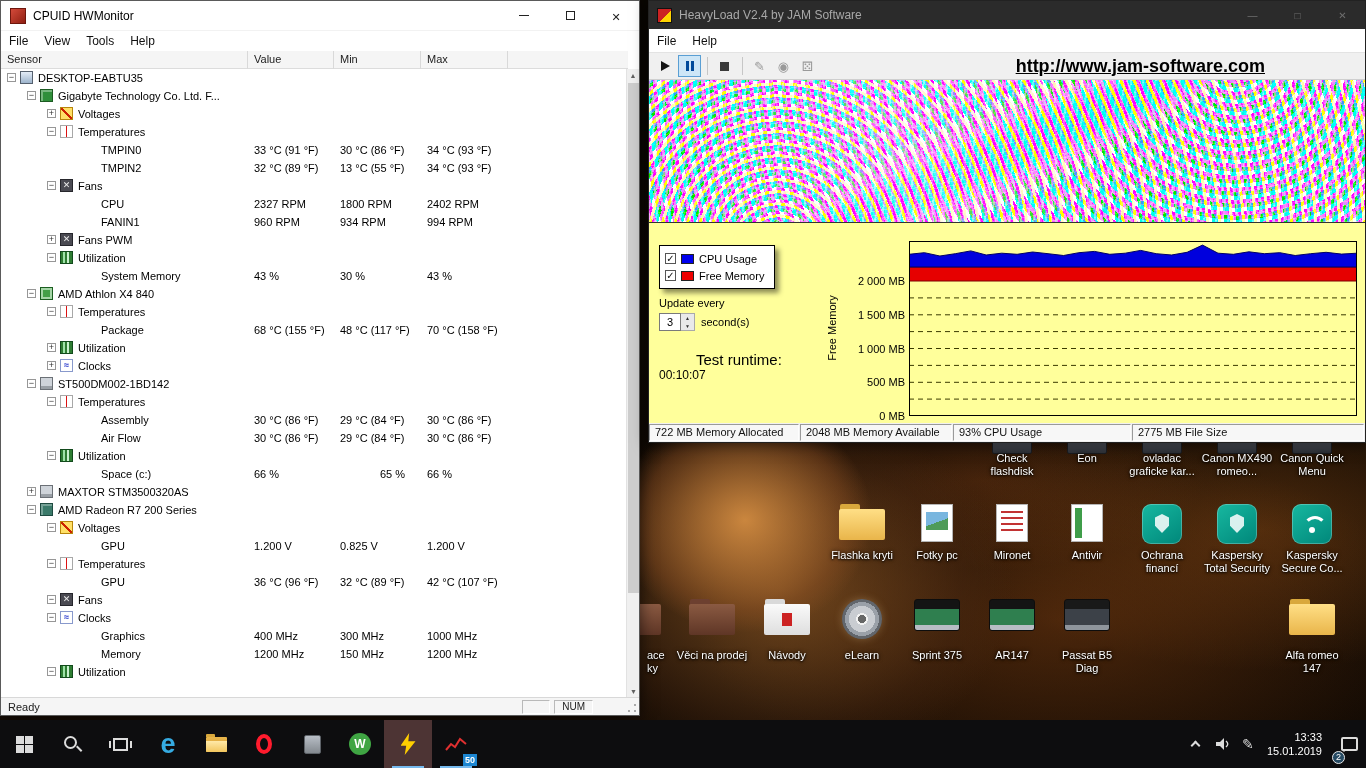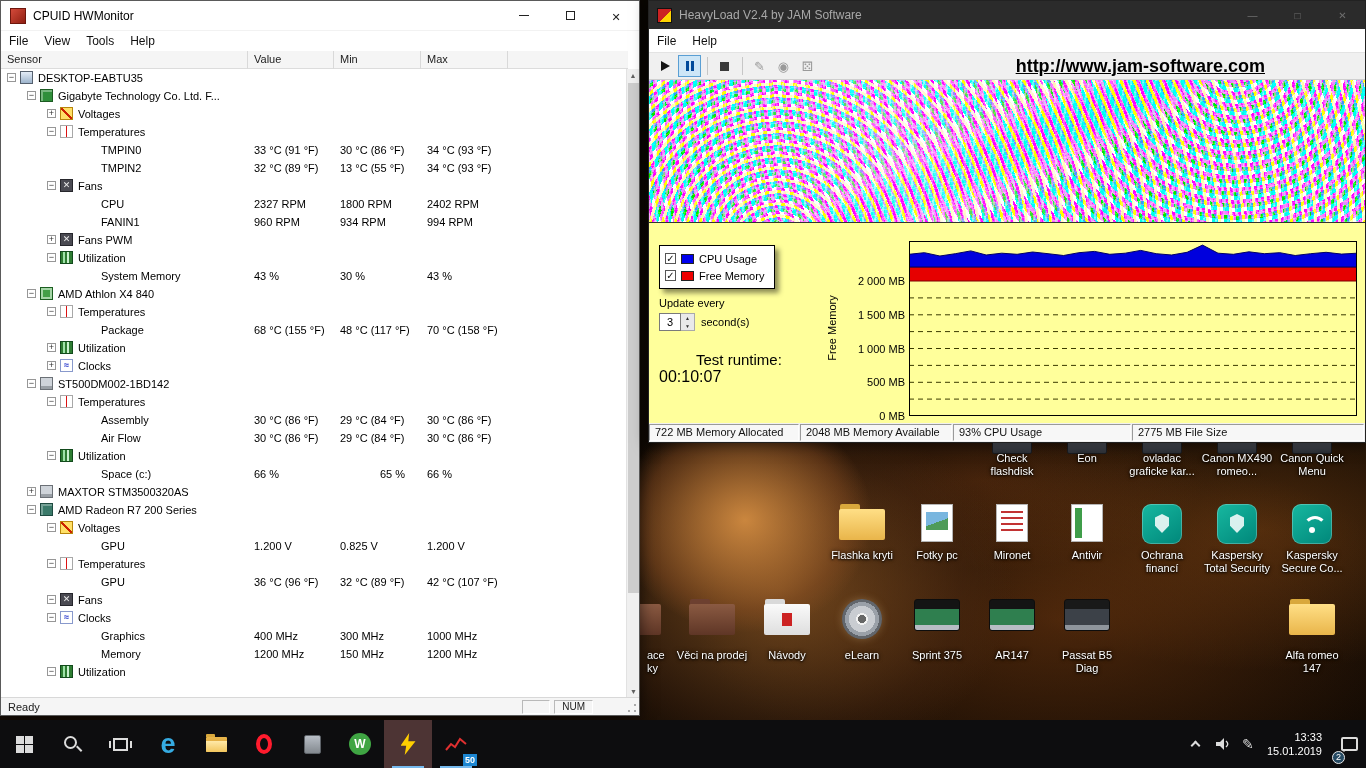--- a/index.html
+++ b/index.html
@@ -101,21 +101,21 @@
 .leg-row{display:flex;align-items:center;height:17px;font-size:11px;color:#000;}
 .leg-check{width:11px;height:11px;border:1px solid #555;background:#fff;margin-right:5px;font-size:10px;line-height:10px;text-align:center;color:#111;}
 .leg-swatch{width:13px;height:10px;border:1px solid #222;margin-right:5px;}
 .hl-updlabel{position:absolute;left:10px;top:74px;font-size:11px;}
 .hl-spin{position:absolute;left:10px;top:90px;display:flex;align-items:center;}
 .spin-box{width:22px;height:18px;background:#fff;border:1px solid #7a7a7a;font-size:11px;text-align:center;line-height:16px;}
 .spin-btns{width:14px;height:18px;display:flex;flex-direction:column;border:1px solid #a9a9a9;border-left:none;}
 .spin-btns div{flex:1;font-size:5px;line-height:8px;text-align:center;background:#e9e9e9;color:#333;}
 .spin-unit{margin-left:6px;font-size:11px;}
 .hl-rtlabel{position:absolute;left:10px;top:128px;font-size:15px;margin-left:37px;}
-.hl-rtvalue{position:absolute;left:10px;top:145px;font-size:16px;}
+.hl-rtvalue{position:absolute;left:10px;top:145px;font-size:12px;}
 .hl-ylabel{position:absolute;left:124px;top:98px;width:120px;height:14px;text-align:center;font-size:11px;transform:rotate(-90deg);}
 .hl-ytick{position:absolute;left:194px;width:62px;text-align:right;font-size:11px;white-space:nowrap;}
 .hl-plot{position:absolute;left:260px;top:18px;width:448px;height:175px;}
 .hl-status{position:absolute;left:0;bottom:0;width:100%;height:19px;background:#f0f0f0;display:flex;align-items:center;font-size:11px;color:#111;}
 .hl-seg{border:1px solid;border-color:#9a9a9a #fdfdfd #fdfdfd #9a9a9a;background:#f7f7f7;height:17px;line-height:15px;padding:0 5px;margin-right:1px;white-space:nowrap;overflow:hidden;}
 
 
 .desk-item{position:absolute;top:0;bottom:0;width:74px;}
 .dicon{position:absolute;left:50%;transform:translateX(-50%);}
 .desk-label{position:absolute;left:0;width:74px;text-align:center;font-size:11px;line-height:13px;color:#fff;text-shadow:0 1px 2px #000,0 0 4px #000;}

